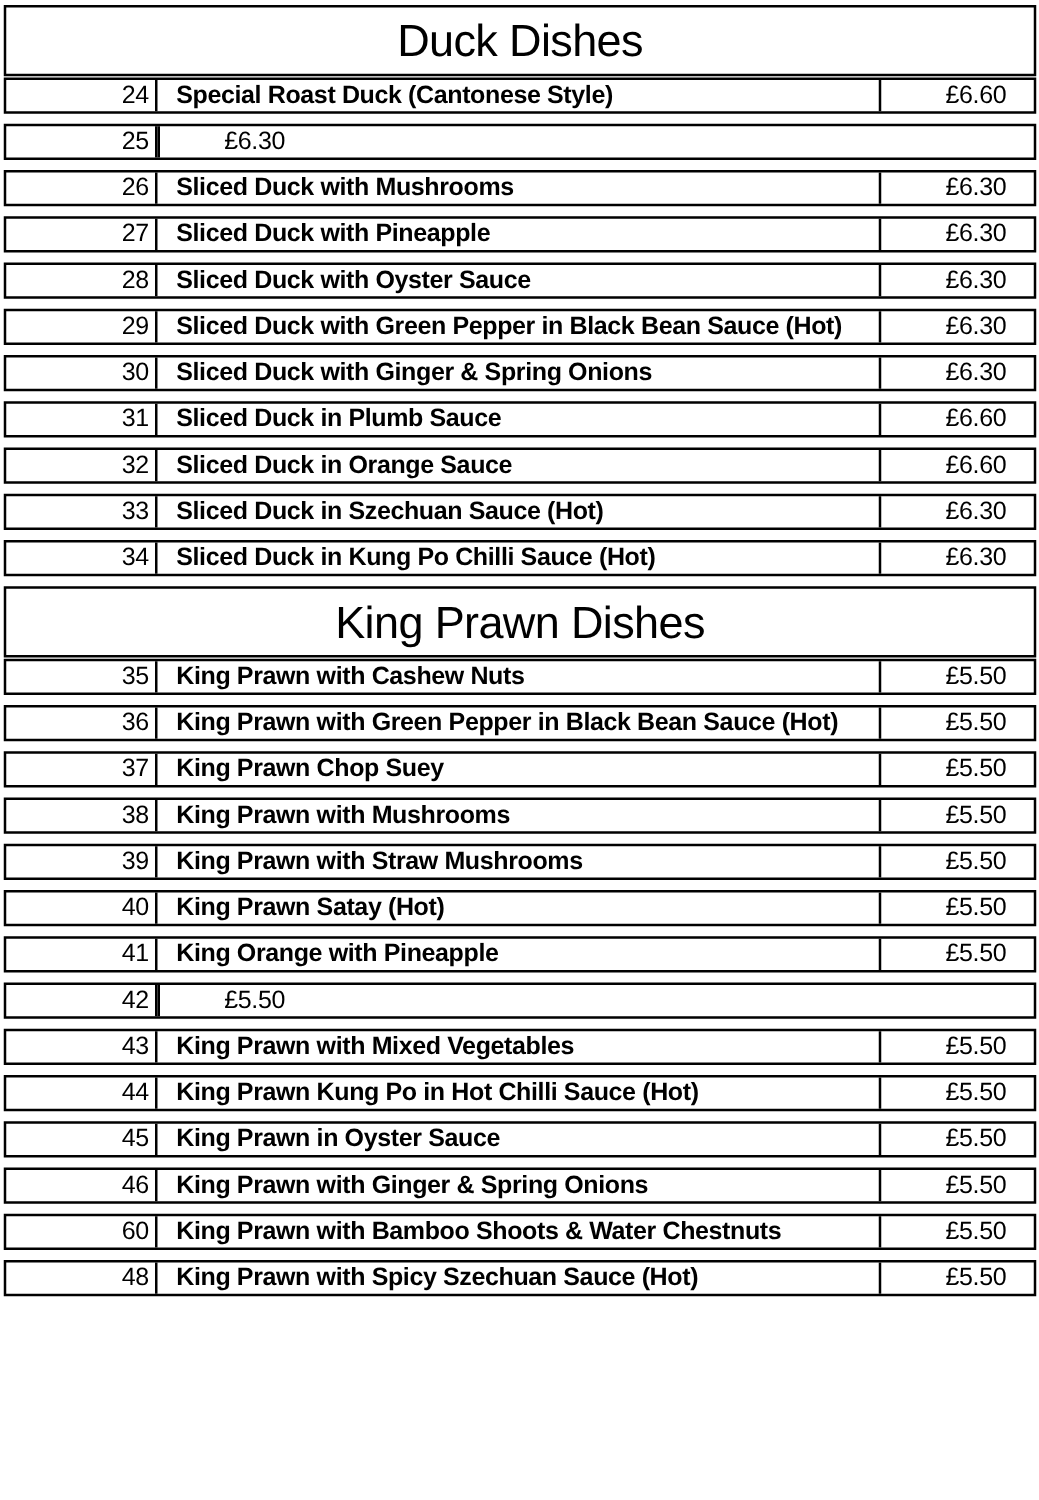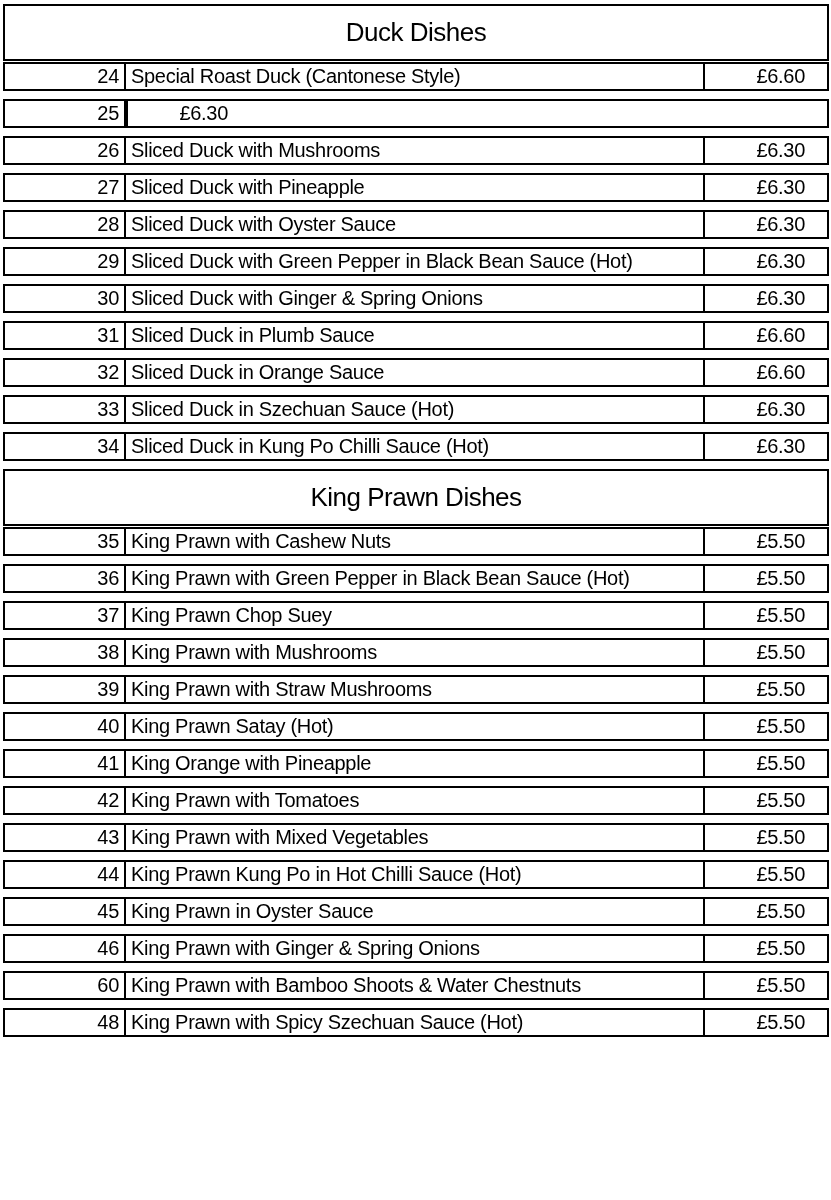--- a/index.html
+++ b/index.html
@@ -19,21 +19,21 @@
     width: 826px;
   }
   .section-title {
     box-sizing: border-box;
     height: 57px;
     border: 2px solid #000000;
     margin-bottom: 1px;
     display: flex;
     align-items: center;
     justify-content: center;
-    font-size: 26px;
+    font-size: 36px;
     letter-spacing: -0.5px;
     background: #ffffff;
   }
   .menu-row {
     box-sizing: border-box;
     height: 29px;
     border: 2px solid #000000;
     margin-bottom: 8px;
     display: flex;
     align-items: stretch;
@@ -51,22 +51,23 @@
   .cell-number {
     width: 121px;
     border-right: 2px solid #000000;
     justify-content: flex-end;
     padding-right: 5px;
     flex: 0 0 auto;
   }
   .cell-name {
     flex: 1 1 auto;
     justify-content: flex-start;
-    padding-left: 5px;
+    padding-left: 15px;
     padding-right: 4px;
+    font-weight: bold;
   }
   .cell-price {
     width: 124px;
     border-left: 2px solid #000000;
     justify-content: flex-end;
     padding-right: 22px;
     flex: 0 0 auto;
   }
 </style>
 </head>
@@ -183,21 +184,20 @@
   </div>
 
   <div class="menu-row">
     <div class="cell cell-number">41</div>
     <div class="cell cell-name">King Orange with Pineapple</div>
     <div class="cell cell-price">£5.50</div>
   </div>
 
   <div class="menu-row">
     <div class="cell cell-number">42</div>
-    <div class="cell cell-name">King Prawn with Tomatoes</div>
     <div class="cell cell-price">£5.50</div>
   </div>
 
   <div class="menu-row">
     <div class="cell cell-number">43</div>
     <div class="cell cell-name">King Prawn with Mixed Vegetables</div>
     <div class="cell cell-price">£5.50</div>
   </div>
 
   <div class="menu-row">

